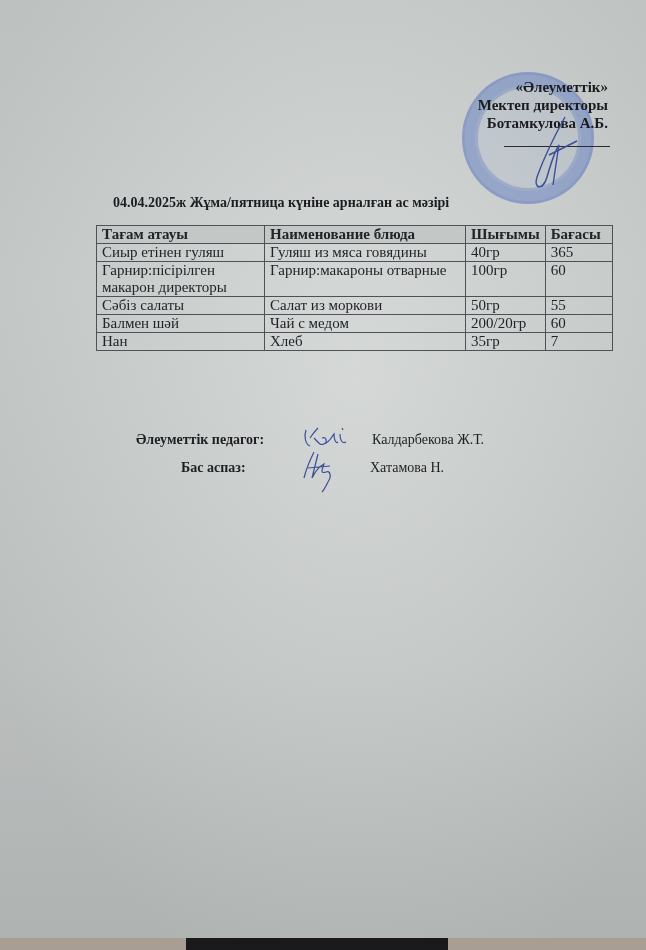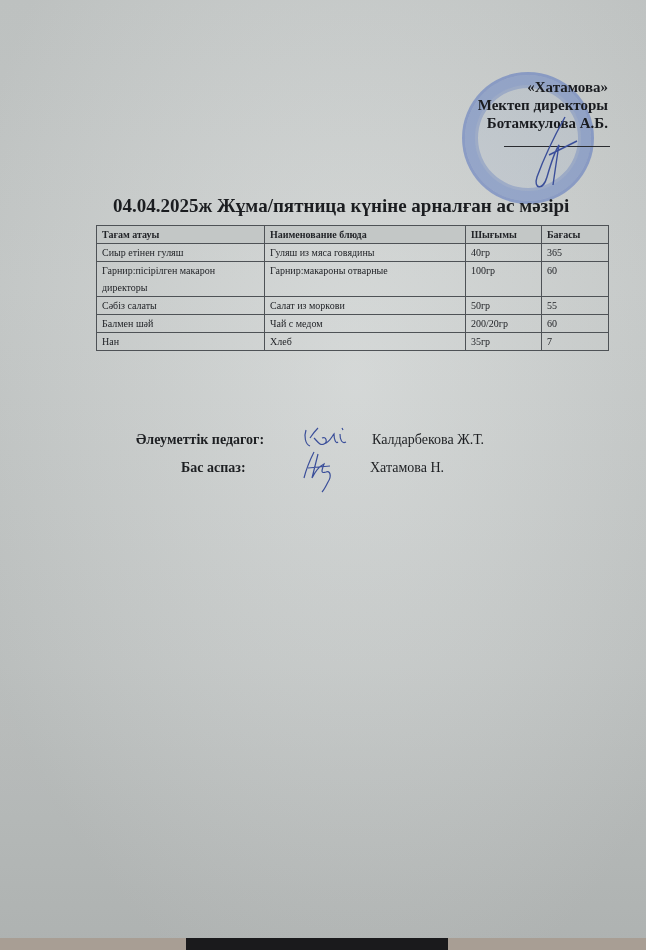--- a/index.html
+++ b/index.html
@@ -21,26 +21,26 @@
     position:absolute; right:-2px; top:68px; width:106px; border-top:1px solid #2a2c30;
   }
   .stamp {
     position:absolute; left:462px; top:72px; width:126px; height:126px; border-radius:50%;
     border:3px solid rgba(92,120,190,0.55);
     box-shadow: inset 0 0 0 10px rgba(110,140,205,0.18), inset 0 0 0 13px rgba(92,120,190,0.35);
     background: rgba(120,150,210,0.10);
   }
   .director-sig { position:absolute; left:525px; top:115px; width:60px; height:80px; }
   .title {
-    position:absolute; left:113px; top:195px; font-size:19px; font-weight:bold; color:#1b1d20;
+    position:absolute; left:113px; top:195px; font-size:14px; font-weight:bold; color:#1b1d20;
     white-space:nowrap;
   }
   table.menu {
     position:absolute; left:96px; top:225px; border-collapse:collapse;
-    font-size:10px; color:#222428;
+    font-size:15px; color:#222428;
   }
   table.menu td, table.menu th {
     border:1px solid #4e5256; padding:0 5px; vertical-align:top; text-align:left; height:17px; line-height:17px;
   }
   table.menu th { font-weight:bold; background:#c3c7c6; }
   table.menu td.b { font-weight:bold; }
   .c1 { width:157px; } .c2 { width:190px; } .c3 { width:65px; } .c4 { width:56px; }
   .signers { position:absolute; left:136px; top:432px; font-size:14px; }
   .sig-row { position:relative; height:28px; }
   .sig-role { position:absolute; left:0; font-weight:bold; white-space:nowrap; }
@@ -54,21 +54,21 @@
   .bottom-dark { position:absolute; left:186px; width:262px; bottom:0; height:12px; background:#1a1a1c; }
 </style>
 </head>
 <body>
 
 <div class="paper-shade"></div>
 
 <div class="stamp"></div>
 
 <div class="approval">
-  <div>«Хатамова»</div>
+  <div>«Әлеуметтік»</div>
   <div>Мектеп директоры</div>
   <div>Ботамкулова А.Б.</div>
   <div class="sigline"></div>
 </div>
 
 <svg class="director-sig" viewBox="0 0 60 80">
   <path d="M40 2 C30 20, 20 40, 12 62 C8 74, 18 76, 22 62 C26 48, 30 36, 34 30 C32 42, 30 56, 28 70 M24 40 C36 34, 44 30, 52 26" fill="none" stroke="#3b4f9a" stroke-width="1.4"></path>
 </svg>
 
 <div class="title">04.04.2025ж Жұма/пятница күніне арналған ас мәзірі</div>

